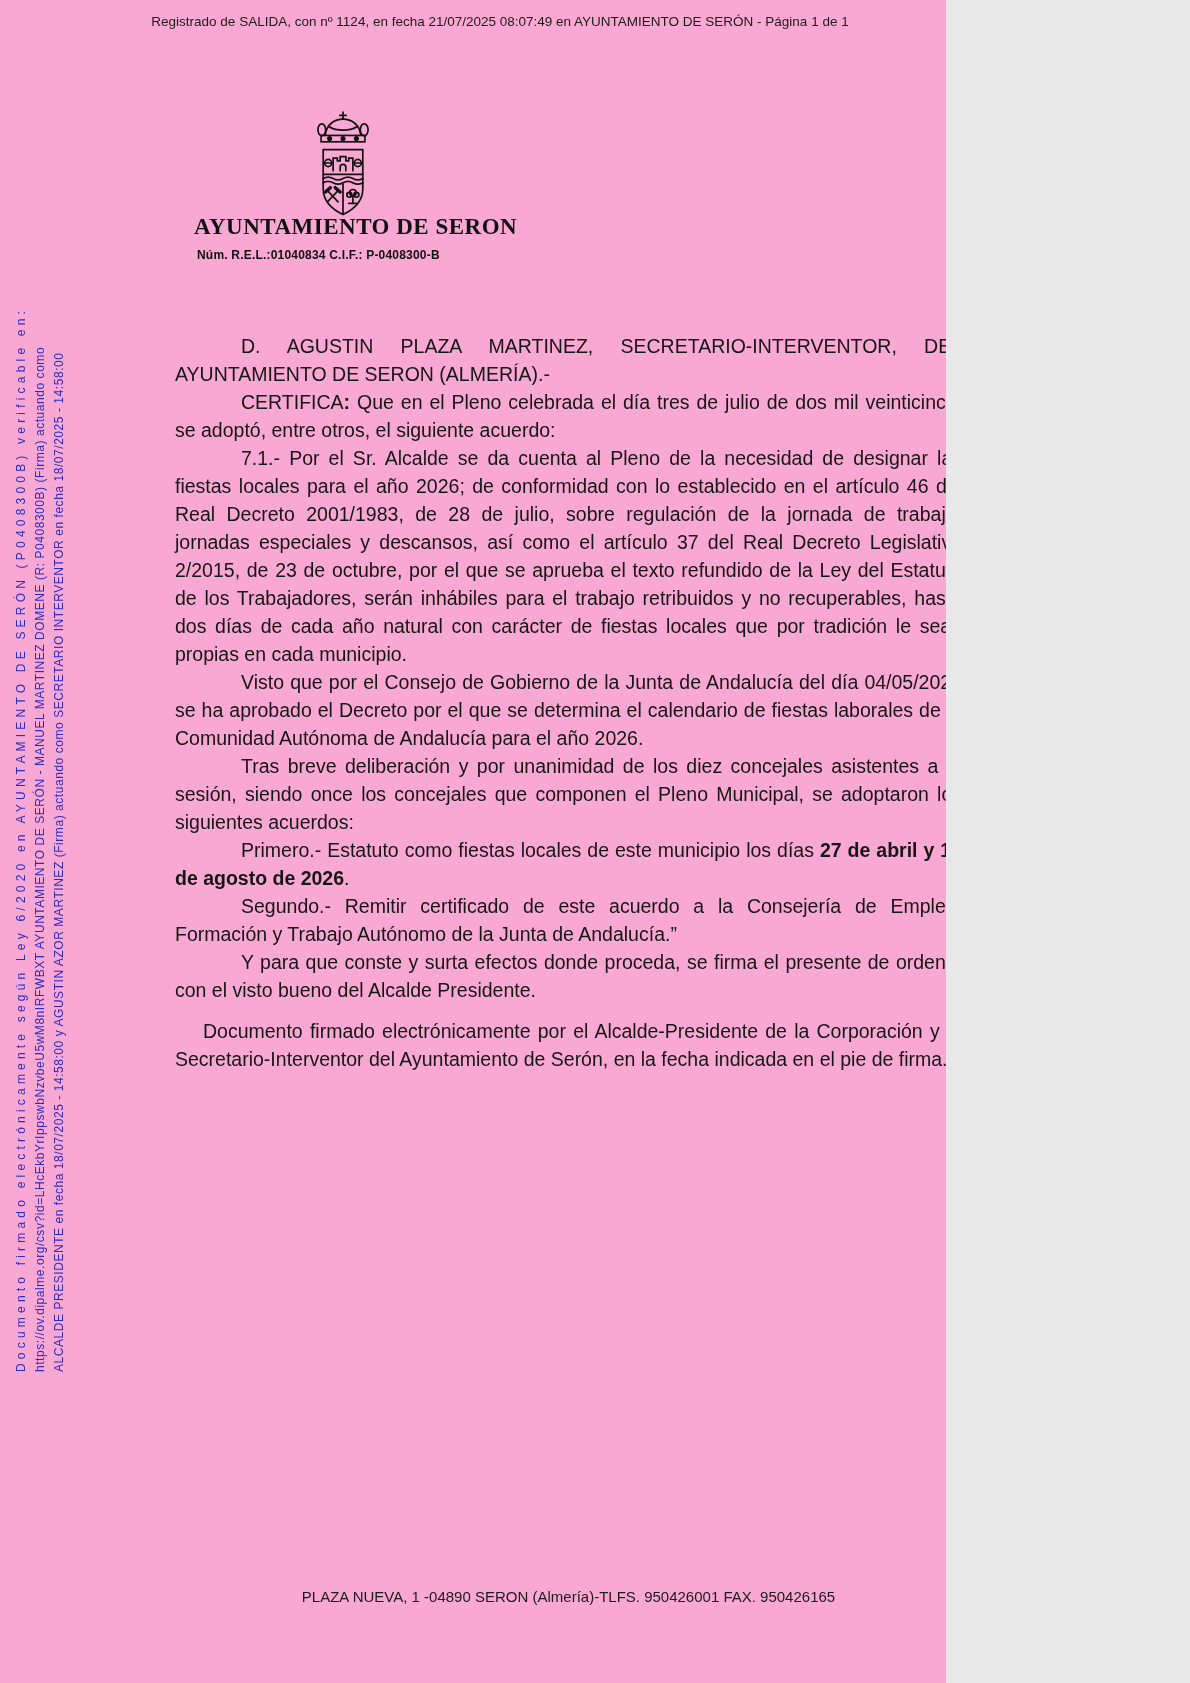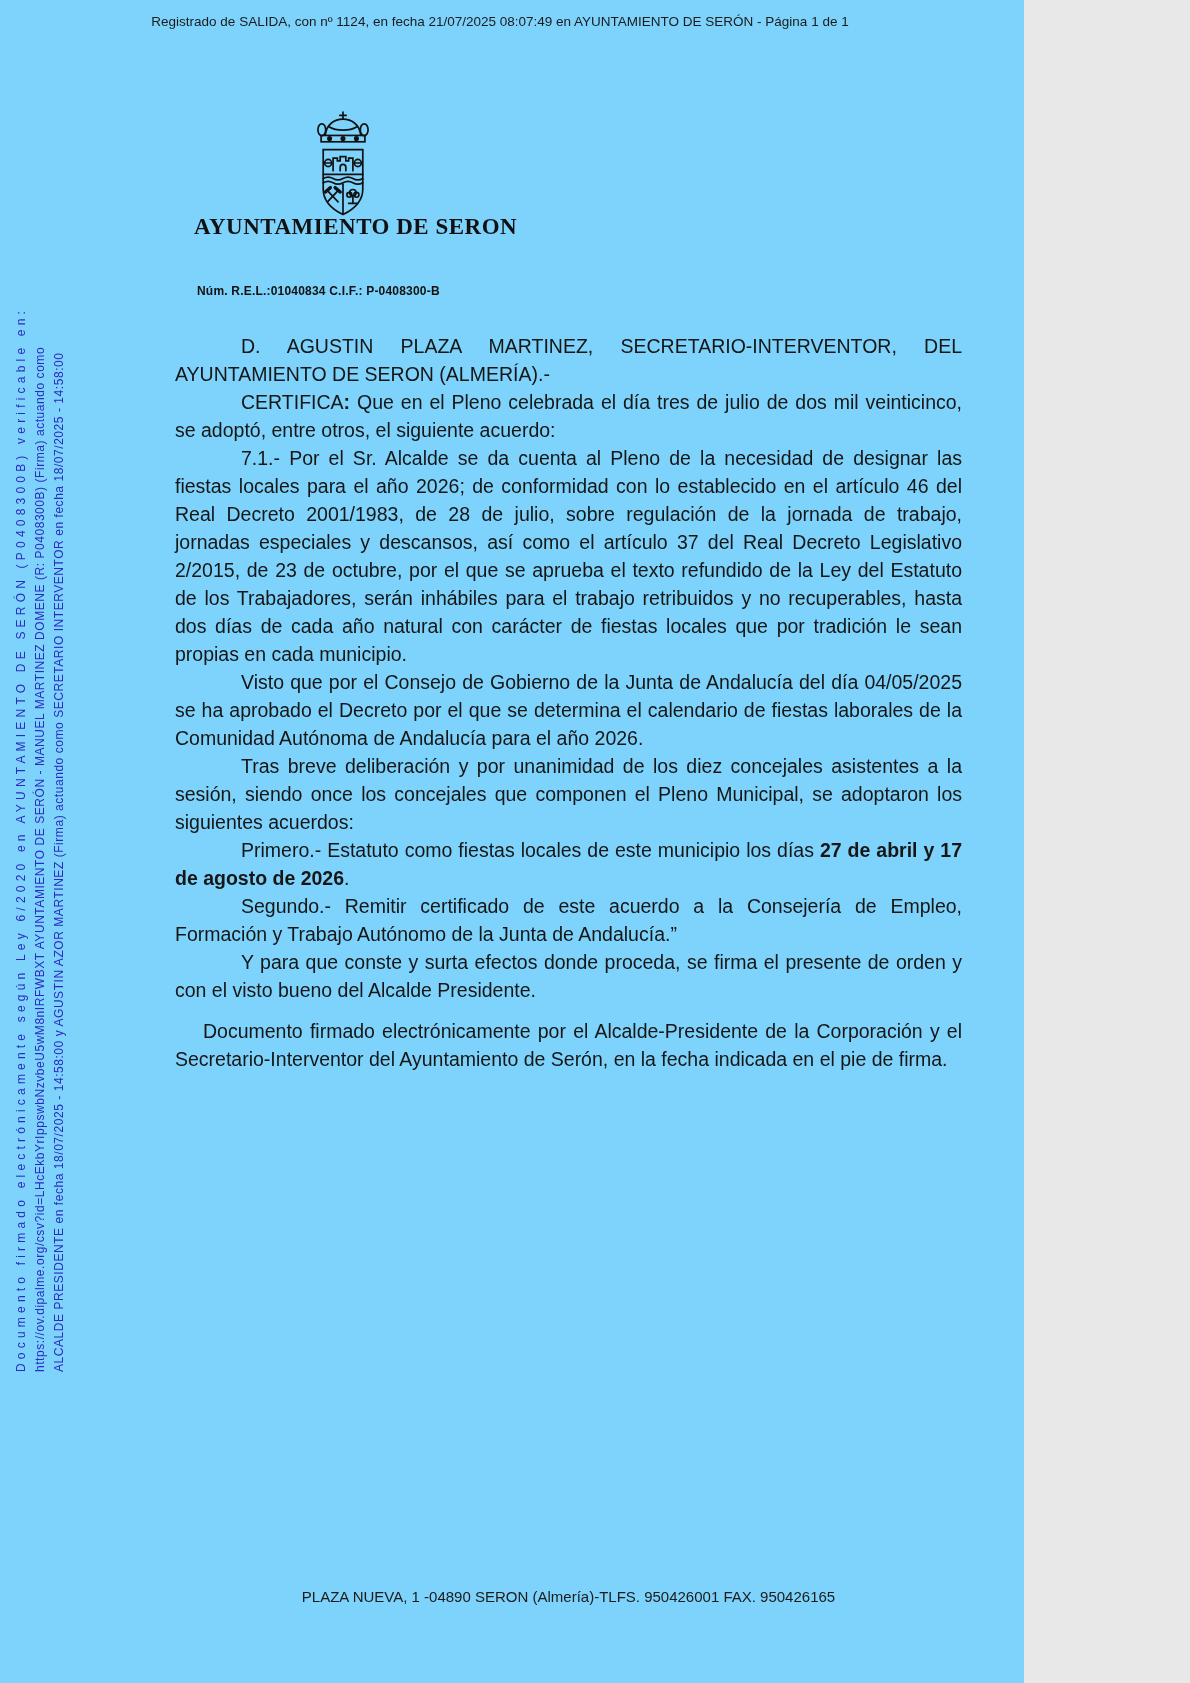--- a/index.html
+++ b/index.html
@@ -1,19 +1,19 @@
 <!DOCTYPE html>
 <html><head>
 <meta charset="utf-8">
 <style>
   html,body{margin:0;padding:0;background:#e8e8e8;}
   .page{
     position:relative;
-    width:1024px;height:1683px;
-    background:#7dd3fc;
+    width:946px;height:1683px;
+    background:#f9a8d4;
     overflow:hidden;
     font-family:"Liberation Sans",sans-serif;
     color:#161616;
   }
   .reg-header{
     position:absolute;left:0;top:14px;width:1000px;
     text-align:center;
     font-size:13.5px;
     color:#1b1b1b;
   }
@@ -36,21 +36,20 @@
   .org-name{
     position:absolute;left:194px;top:214px;
     font-family:"Liberation Serif",serif;
     font-weight:bold;font-size:23px;letter-spacing:0.5px;
     color:#111;
   }
   .org-ids{
     position:absolute;left:197px;top:248px;
     font-weight:bold;font-size:12px;letter-spacing:0.2px;
     color:#111;
-    margin-top:36px;
   }
   .doc-body{
     position:absolute;left:175px;top:332px;width:787px;
     font-size:19.5px;line-height:28px;
     text-align:justify;
   }
   .para{margin:0;text-indent:66px;}
   .no-indent{text-indent:0;}
   .signed{text-indent:28px;margin-top:13px;}
   .doc-footer{

